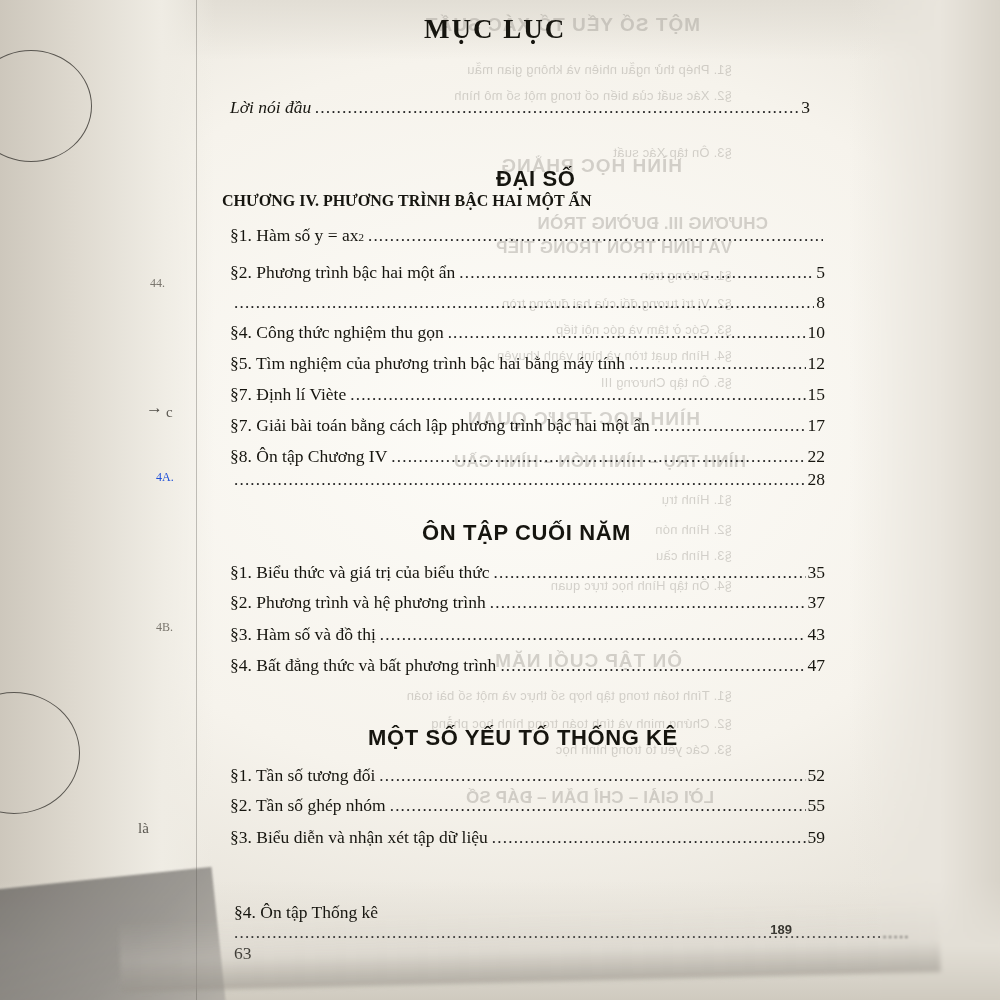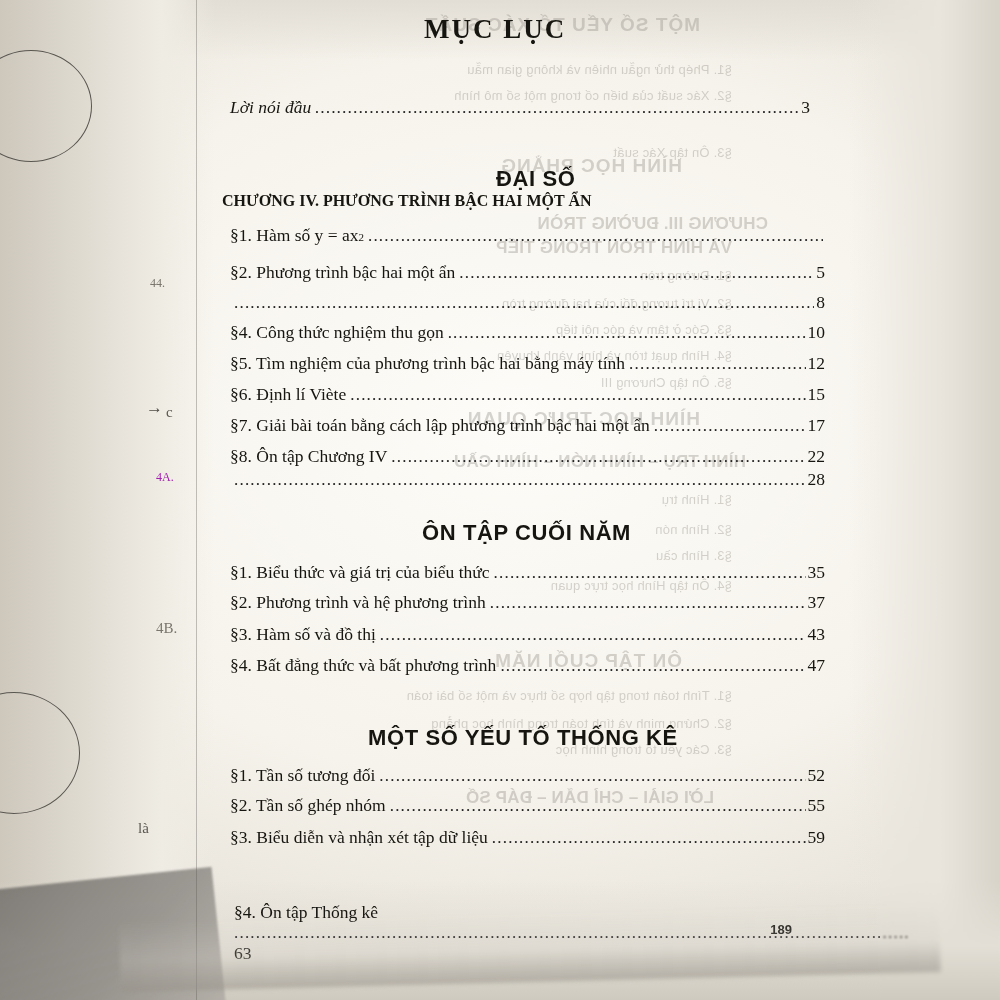--- a/index.html
+++ b/index.html
@@ -258,22 +258,22 @@
       <div class="bl big" style="left: 286px; top: 788px;">LỜI GIẢI – CHỈ DẪN – ĐÁP SỐ</div>
     </div>
 
   <div class="left-edge">
     <div class="arc" style="left:-30px; top:50px; width:120px; height:110px;"></div>
     <div class="arc" style="left:-52px; top:692px; width:130px; height:120px;"></div>
     <div class="vline" style="left:196px; top:0; height:1000px; opacity:.35;"></div>
     <div class="arrow" style="left:146px; top:398px;">→</div>
     <div class="fragment" style="left:166px; top:404px; font-size:15px;">c</div>
     <div class="fragment" style="left:138px; top:820px; font-size:15px;">là</div>
-    <div class="fragment" style="left:156px; top:470px; font-size:12px; color:#a21caf;">4A.</div>
-    <div class="fragment" style="left:156px; top:620px; font-size:15px; color:#7a766e;">4B.</div>
+    <div class="fragment" style="left:156px; top:470px; font-size:12px; color:#1d4ed8;">4A.</div>
+    <div class="fragment" style="left:156px; top:620px; font-size:12px; color:#7a766e;">4B.</div>
     <div class="fragment" style="left:150px; top:276px; font-size:12px; color:#7a766e;">44.</div>
   </div>
 
   <div class="content">
 
     <div class="doc-title">MỤC LỤC</div>
 
     <div class="entry" style="left:12px; top:97px; width:580px; font-style:italic;">
       <span class="label">Lời nói đầu</span>
       <span class="leader"></span>
@@ -307,21 +307,21 @@
       <span class="page">10</span>
     </div>
 
     <div class="entry" style="left:12px; top:353px;">
       <span class="label">§5. Tìm nghiệm của phương trình bậc hai bằng máy tính</span>
       <span class="leader"></span>
       <span class="page">12</span>
     </div>
 
     <div class="entry" style="left:12px; top:384px;">
-      <span class="label">§6. Định lí Viète</span>
+      <span class="label">§7. Định lí Viète</span>
       <span class="leader"></span>
       <span class="page">15</span>
     </div>
 
     <div class="entry" style="left:12px; top:415px;">
       <span class="label">§7. Giải bài toán bằng cách lập phương trình bậc hai một ẩn</span>
       <span class="leader"></span>
       <span class="page">17</span>
     </div>
 

